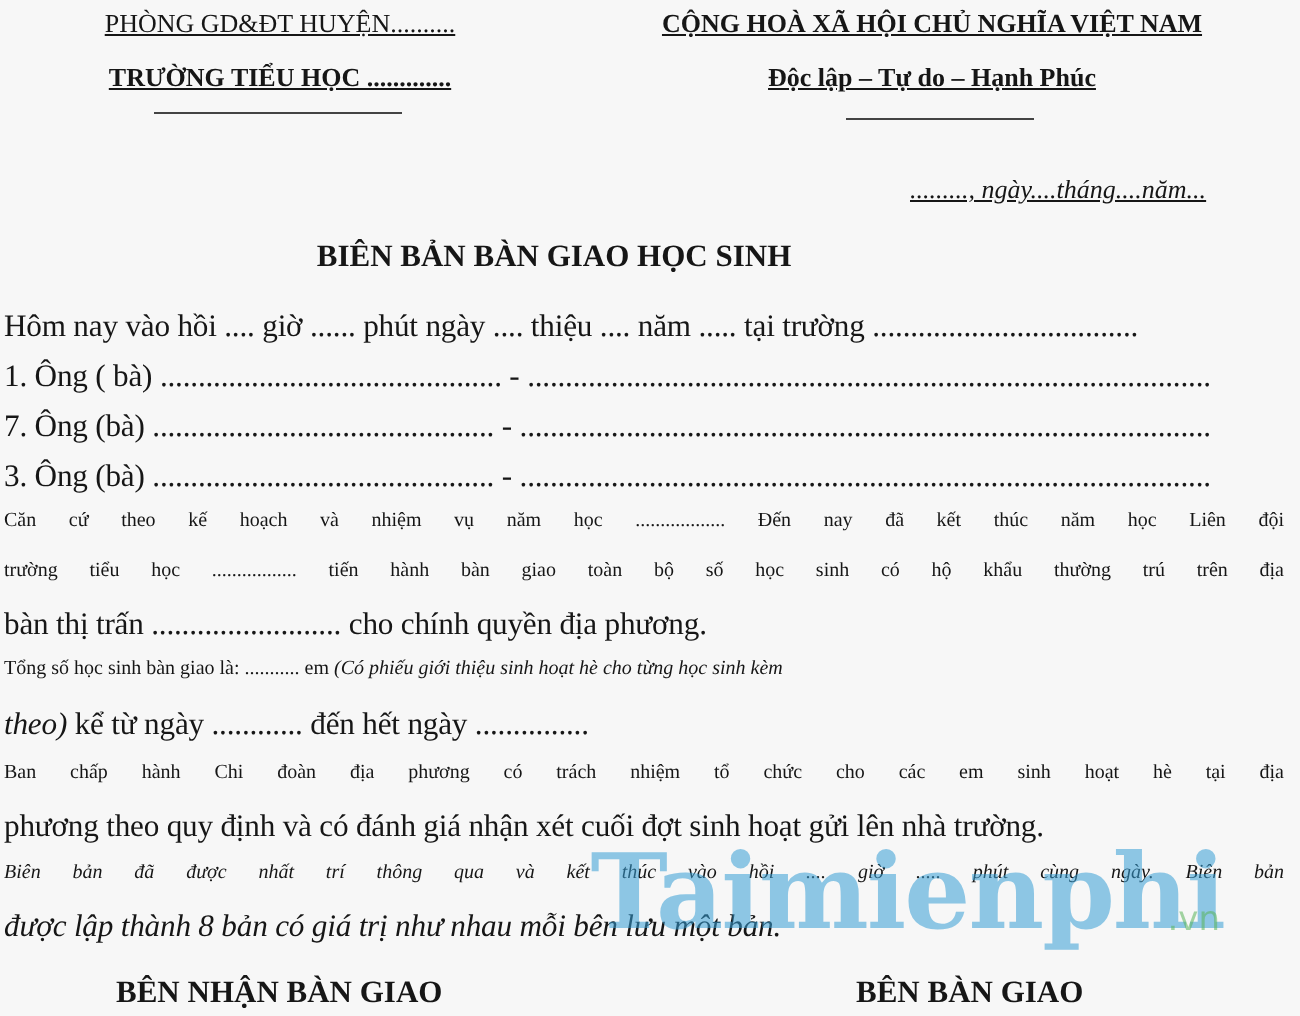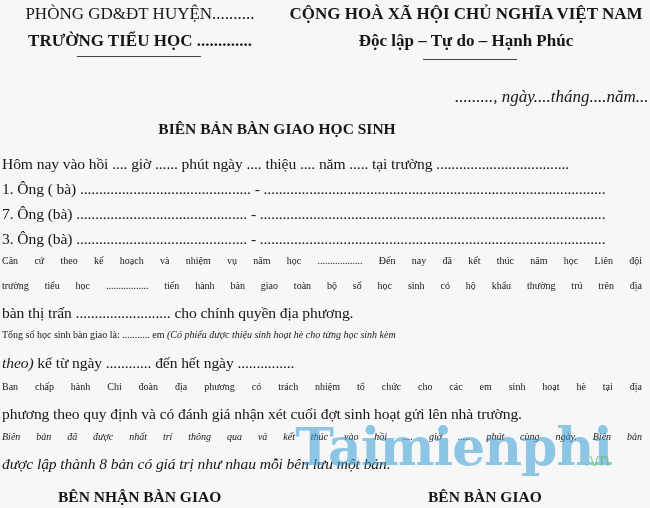--- a/index.html
+++ b/index.html
@@ -6,21 +6,21 @@
     body {
       width: 650px; height: 508px; overflow: hidden;
       background: #f7f7f7;
       font-family: "Liberation Serif", "DejaVu Serif", serif;
       color: #161616;
       position: relative;
     }
     .abs { position: absolute; white-space: nowrap; }
     .hdr-left { left: 0; width: 280px; text-align: center; }
     .hdr-right { left: 285px; width: 362px; text-align: center; }
-    .reg { font-size: 17px; }
+    .reg { font-size: 13px; text-decoration: underline; }
     .bold { font-weight: bold; }
     .body-text { font-size: 15.6px; letter-spacing: -0.1px; }
     .rule { position: absolute; height: 1px; background: #444; }
     .title { left: 0; width: 554px; text-align: center; font-size: 15.5px; font-weight: bold; }
     .line { left: 2px; right: 8px; font-size: 10px; }
     .justify { text-align: justify; text-align-last: justify; }
     .ital { font-style: italic; }
     .watermark {
       position: absolute; right: 38px; top: 416px;
       font-family: "DejaVu Serif", serif; font-size: 52px; font-weight: bold;
@@ -52,21 +52,21 @@
 
 <div class="abs body-text" style="left:2px; top:180px;">1. Ông ( bà) ............................................. - ..........................................................................................</div>
 <div class="abs body-text" style="left:2px; top:205px;">7. Ông (bà) ............................................. - ...........................................................................................</div>
 <div class="abs body-text" style="left:2px; top:230px;">3. Ông (bà) ............................................. - ...........................................................................................</div>
 
 <div class="abs line justify" style="top:255px;">Căn cứ theo kế hoạch  và nhiệm vụ năm học .................. Đến nay đã kết thúc năm học Liên đội</div>
 <div class="abs line justify" style="top:280px;">trường tiểu học ................. tiến hành bàn giao toàn bộ số học sinh có hộ khẩu thường trú trên địa</div>
 <div class="abs body-text" style="left:2px; top:304px;">bàn thị trấn ......................... cho chính quyền địa phương.</div>
 
 <div class="abs line" style="top:329px;">
-  <span>Tổng số học sinh bàn giao là: ........... em </span><span class="ital">(Có phiếu được thiệu sinh hoạt hè cho từng học sinh kèm</span>
+  <span>Tổng số học sinh bàn giao là: ........... em </span><span class="ital">(Có phiếu giới thiệu sinh hoạt hè cho từng học sinh kèm</span>
 </div>
 <div class="abs body-text" style="left:2px; top:354px;">
   <span class="ital">theo)</span><span> kể từ ngày ............ đến hết ngày ...............</span>
 </div>
 
 <div class="abs line justify" style="top:381px;">Ban chấp hành Chi đoàn địa phương có trách nhiệm tổ chức cho các em sinh hoạt hè tại địa</div>
 <div class="abs body-text" style="left:2px; top:405px;">phương theo quy định và có đánh giá nhận xét cuối đợt sinh hoạt gửi lên nhà trường.</div>
 
 <div class="abs line justify ital" style="top:431px;">Biên bản đã được nhất trí thông qua và kết thúc vào hồi .... giờ ..... phút cùng ngày. Biên bản</div>
 <div class="abs body-text ital" style="left:2px; top:455px;">được lập thành 8 bản có giá trị như nhau mỗi bên lưu một bản.</div>

